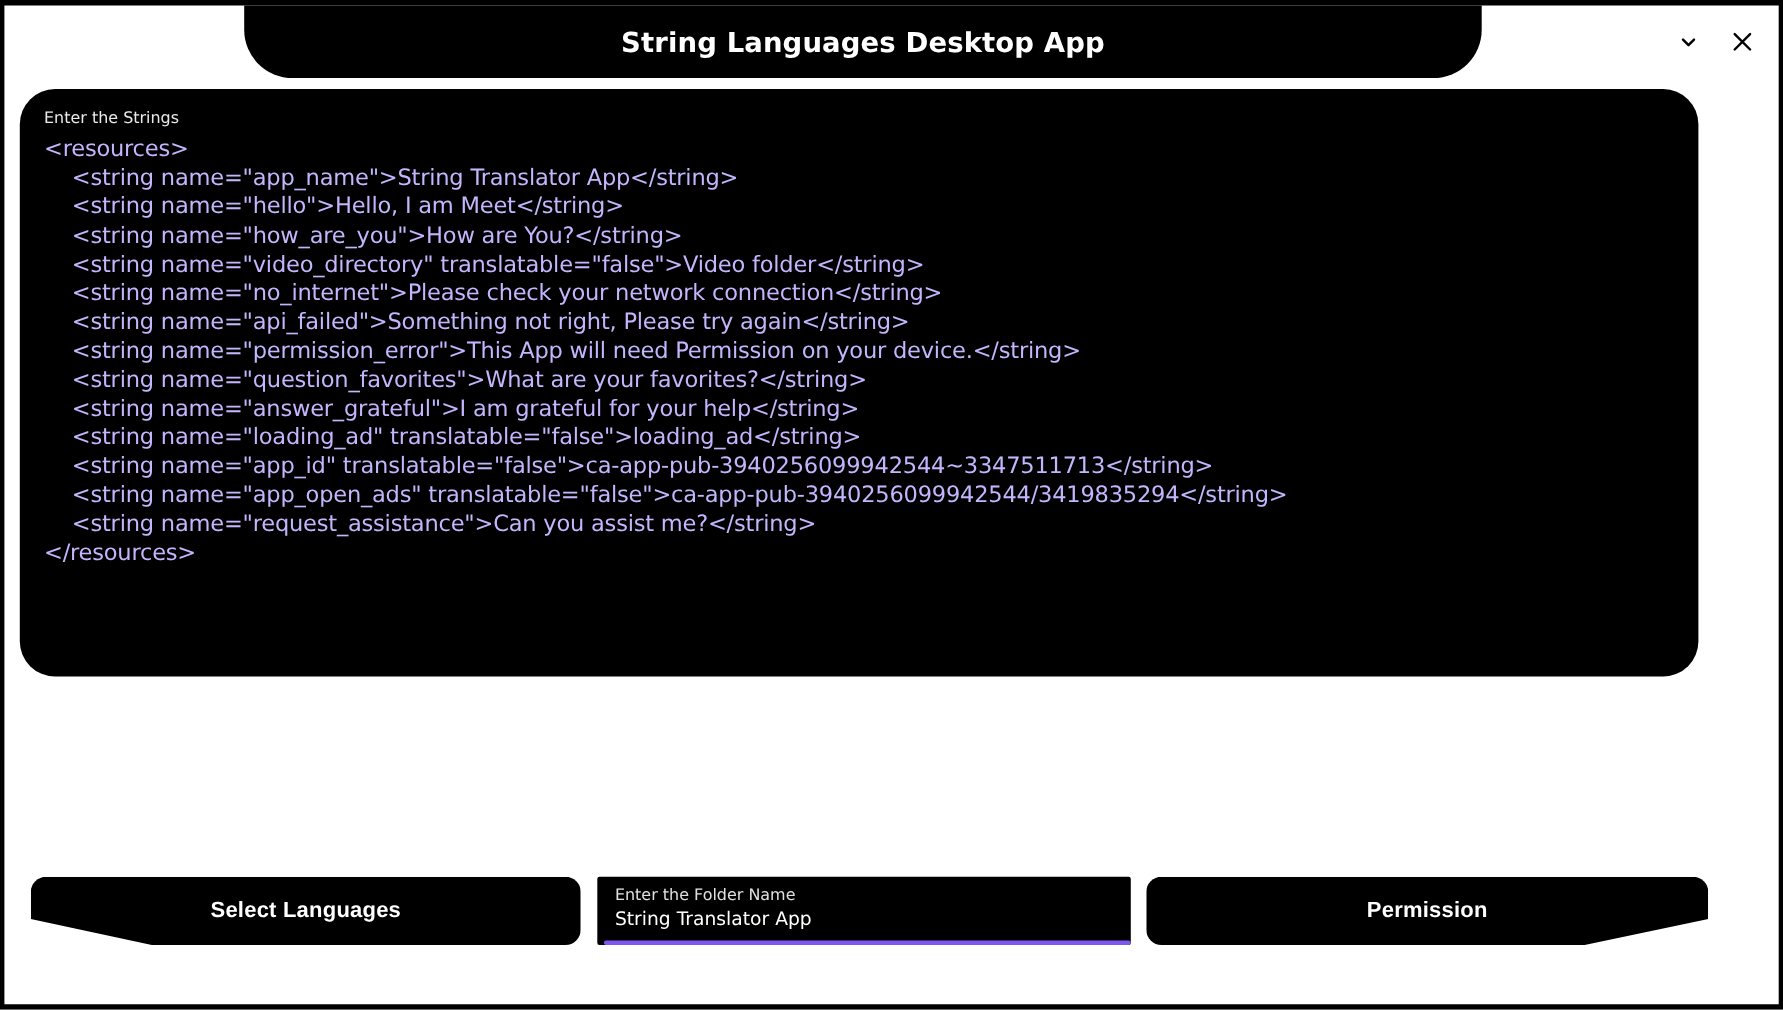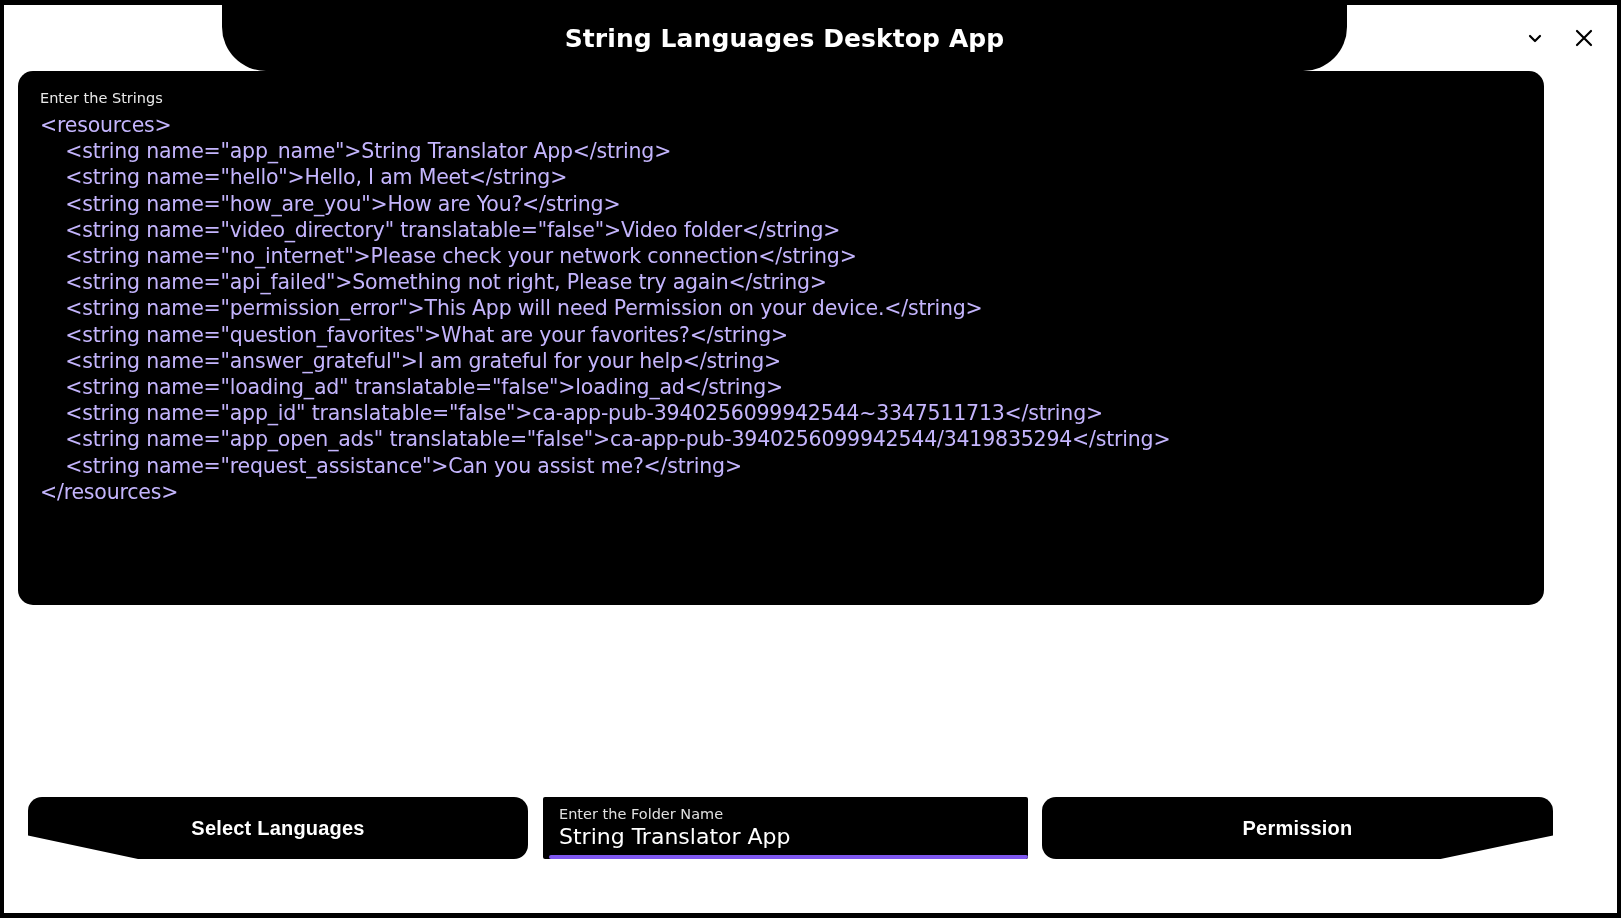--- a/index.html
+++ b/index.html
@@ -65,25 +65,25 @@
     border: none;
     cursor: pointer;
     color: #000000;
   }
   .wc-btn svg { display: block; }
 
   
   .textarea-box {
     position: absolute;
     left: 14px;
-    top: 66px;
+    top: 76px;
     width: 1526px;
     height: 534px;
     background: #000000;
-    border-radius: 15px;
+    border-radius: 32px;
     padding: 18px 22px 16px 22px;
     overflow: hidden;
   }
 
   .ta-label {
     color: #e9e9e9;
     font-size: 14.5px;
     line-height: 18px;
     margin-bottom: 5px;
     font-family: "DejaVu Sans", "Liberation Sans", sans-serif;
@@ -145,21 +145,21 @@
 
   .ff-label {
     color: #e0e0e0;
     font-size: 14.5px;
     line-height: 17px;
     font-family: "DejaVu Sans", "Liberation Sans", sans-serif;
   }
 
   .ff-value {
     color: #ffffff;
-    font-size: 22px;
+    font-size: 17px;
     line-height: 27px;
     font-family: "DejaVu Sans", "Liberation Sans", sans-serif;
   }
 
   .ff-underline {
     position: absolute;
     left: 6px;
     bottom: 0px;
     width: 479px;
     height: 4px;

